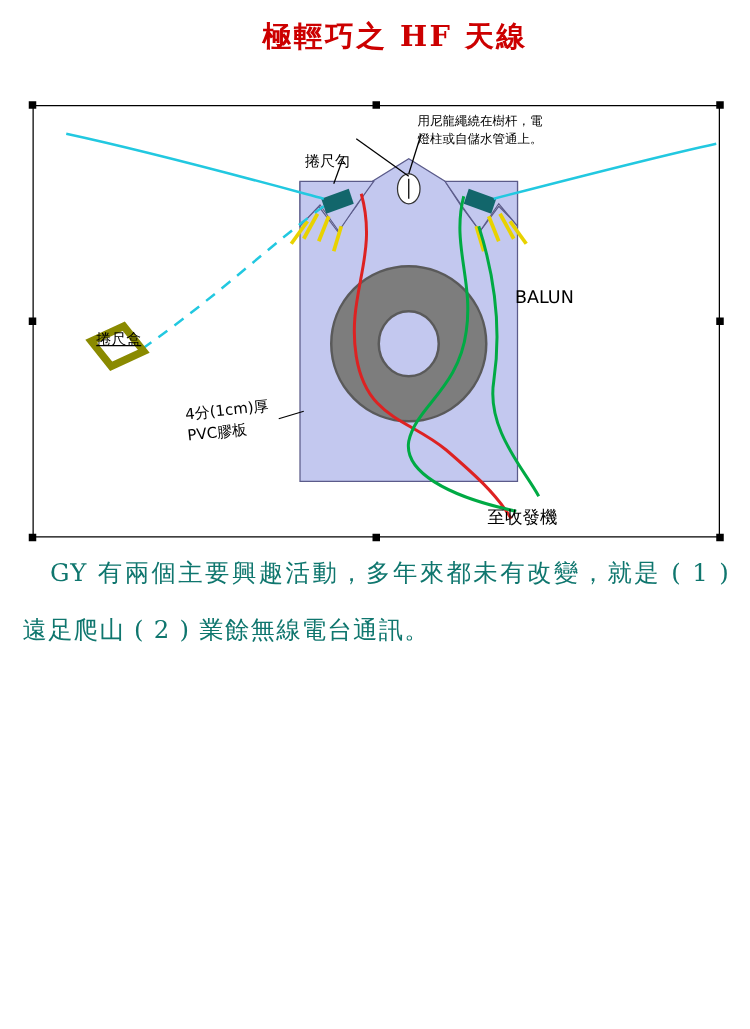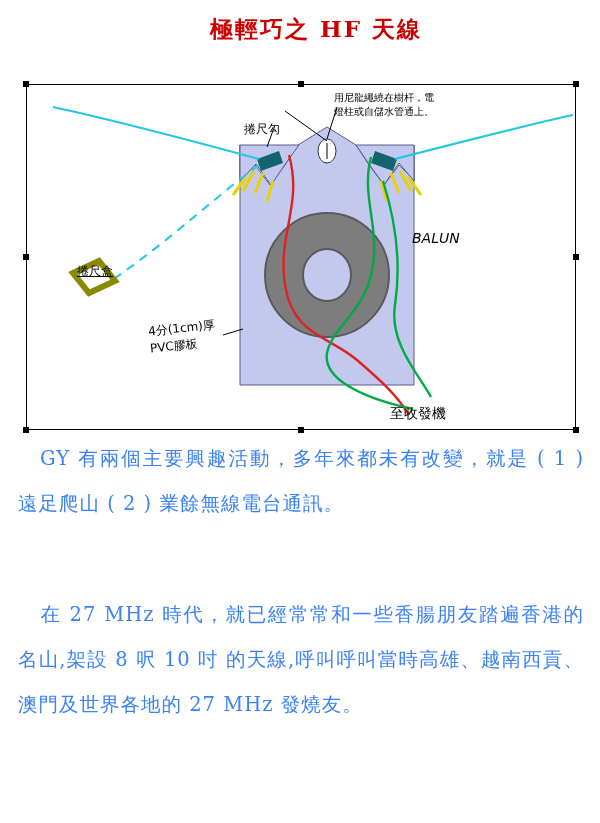--- a/index.html
+++ b/index.html
@@ -66,21 +66,21 @@
   }
   .fig-label.green {
     color: #000000;
   }
   .body-text {
     position: absolute;
     left: 18px;
     width: 566px;
     font-family: "DejaVu Serif", serif;
     font-size: 19.5px;
-    color: #3b82f6;
+    color: #0f766e;
     line-height: 45px;
     letter-spacing: 1px;
     text-align: justify;
   }
   .para1 { top: 436px; }
   .para2 { top: 592px; }
   .indent { display: inline-block; width: 22px; }
 </style>
 </head>
 <body>
@@ -140,21 +140,21 @@
 
       <path d="M248,40 L240,62" stroke="#000" stroke-width="1" fill="none"></path>
       <path d="M196,250 L216,244" stroke="#000" stroke-width="1" fill="none"></path>
     </svg>
 
     <div class="fig-label" style="left:200px; top:36px;margin-left:17px;">捲尺勾</div>
 
     <div class="fig-label small" style="left:307px; top:6px; line-height:14px; white-space:pre;">用尼龍繩繞在樹杆，電
 燈柱或自儲水管通上。</div>
 
-    <div class="fig-label" style="left:385px; top:145px; font-size:14px;font-style:italic;">BALUN</div>
+    <div class="fig-label" style="left:385px; top:145px; font-size:14px;">BALUN</div>
 
     <div class="fig-label" style="left:50px; top:178px;text-decoration:underline;">捲尺盒</div>
 
     <div class="fig-label" style="left:122px; top:235px; line-height:17px; white-space:pre; transform:rotate(-6deg);">4分(1cm)厚
 PVC膠板</div>
 
     <div class="fig-label green" style="left:363px; top:320px; font-size:14px;">至收發機</div>
 
     <div class="handle" style="left:-4px; top:-4px;"></div>
     <div class="handle" style="left:271px; top:-4px;"></div>
@@ -163,17 +163,14 @@
     <div class="handle" style="left:546px; top:169px;"></div>
     <div class="handle" style="left:-4px; top:342px;"></div>
     <div class="handle" style="left:271px; top:342px;"></div>
     <div class="handle" style="left:546px; top:342px;"></div>
   </div>
 
   <div class="body-text para1">
     <span class="indent"></span><span>GY 有兩個主要興趣活動，多年來都未有改變，就是 ( 1 ) 遠足爬山 ( 2 ) 業餘無線電台通訊。</span>
   </div>
 
-  <div class="body-text para2">
-    <span class="indent"></span><span>在 27 MHz 時代，就已經常常和一些香腸朋友踏遍香港的名山,架設 8 呎 10 吋 的天線,呼叫呼叫當時高雄、越南西貢、澳門及世界各地的 27 MHz 發燒友。</span>
-  </div>
 
 </div>
 
 </body></html>

